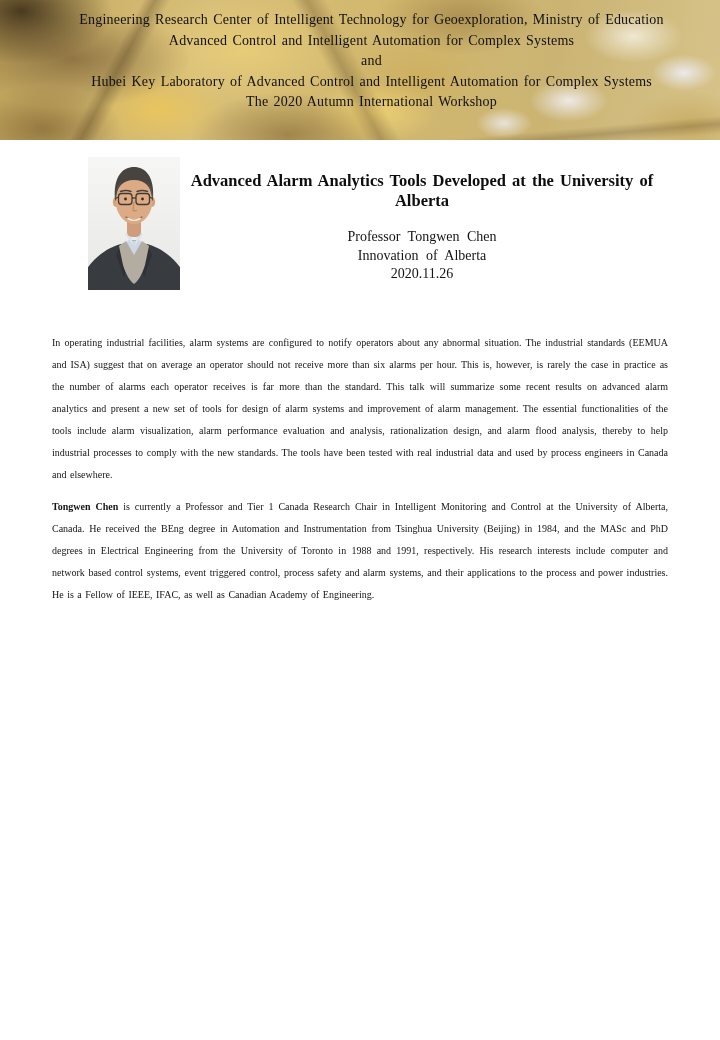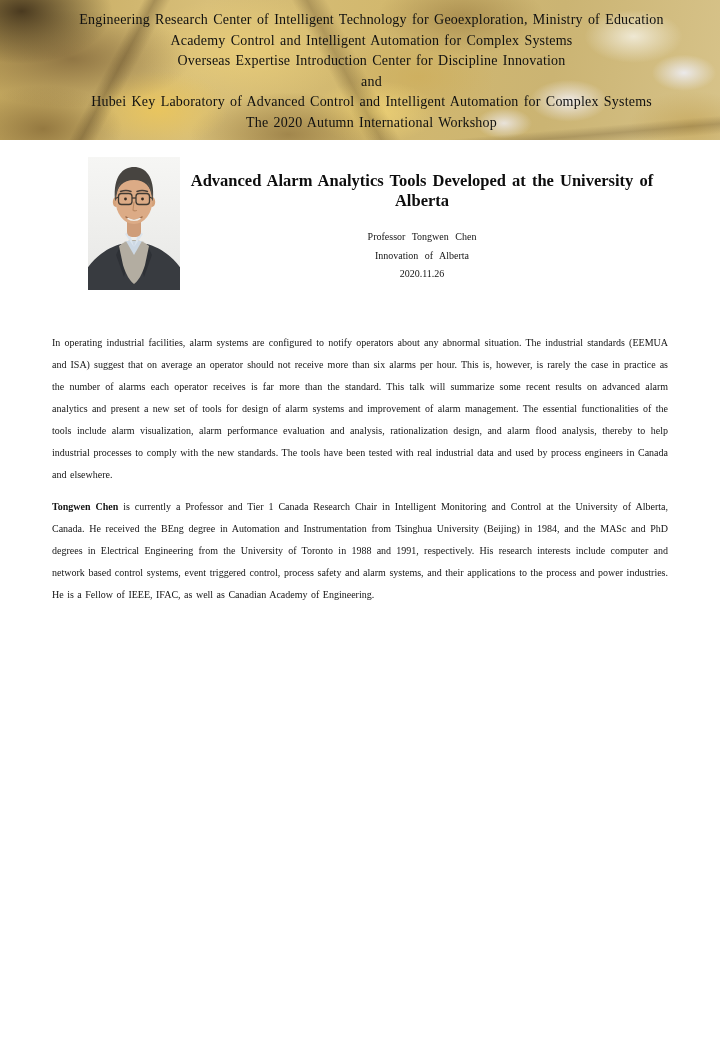--- a/index.html
+++ b/index.html
@@ -82,21 +82,21 @@
     font-size: 16.5px;
     font-weight: bold;
     line-height: 19.5px;
     word-spacing: 2px;
     max-width: 478px;
     margin: 0 auto;
     color: #0d0d0d;
   }
   .speaker-block {
     margin-top: 18px;
-    font-size: 10px;
+    font-size: 14px;
     line-height: 18.5px;
     word-spacing: 4px;
     color: #141414;
   }
 
   
   .body-text {
     margin: 42px 52px 0 52px;
   }
   .para {
@@ -110,22 +110,21 @@
   .bio-name { font-weight: bold; }
 </style>
 </head>
 <body>
 
 <div class="page">
 
   <header class="banner">
     <div class="banner-text">
       <div>Engineering Research Center of Intelligent Technology for Geoexploration, Ministry of Education</div>
-      <div>Academy Control and Intelligent Automation for Complex Systems</div>
-      <div>Overseas Expertise Introduction Center for Discipline Innovation</div>
+      <div>Advanced Control and Intelligent Automation for Complex Systems</div>
       <div>and</div>
       <div>Hubei Key Laboratory of Advanced Control and Intelligent Automation for Complex Systems</div>
       <div>The 2020 Autumn International Workshop</div>
     </div>
   </header>
 
   <section class="title-row">
     <div class="photo-frame">
       <svg width="92" height="133" viewBox="0 0 92 133" xmlns="http://www.w3.org/2000/svg">
         <defs>

